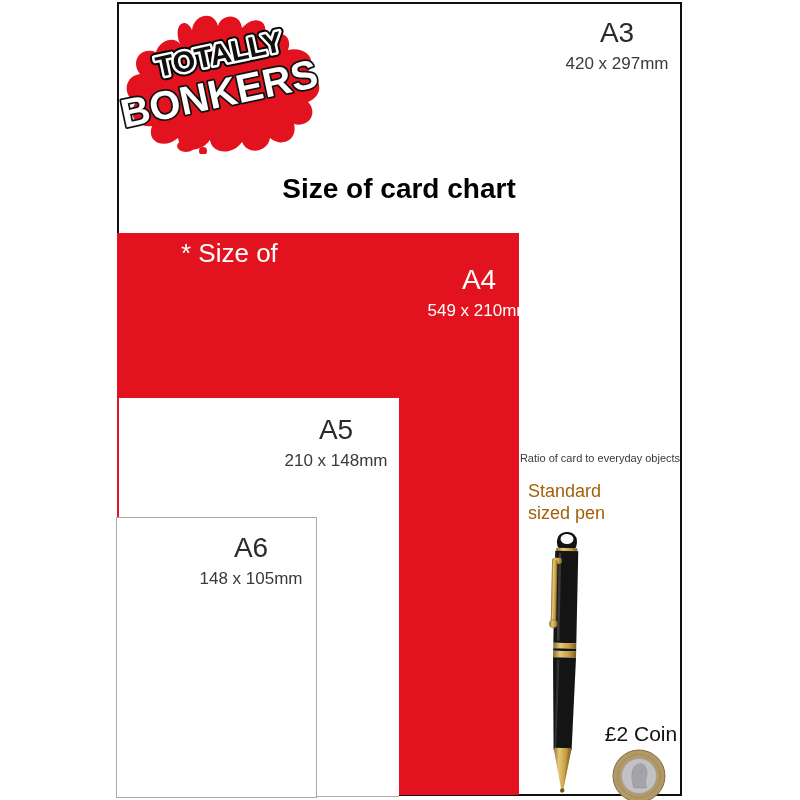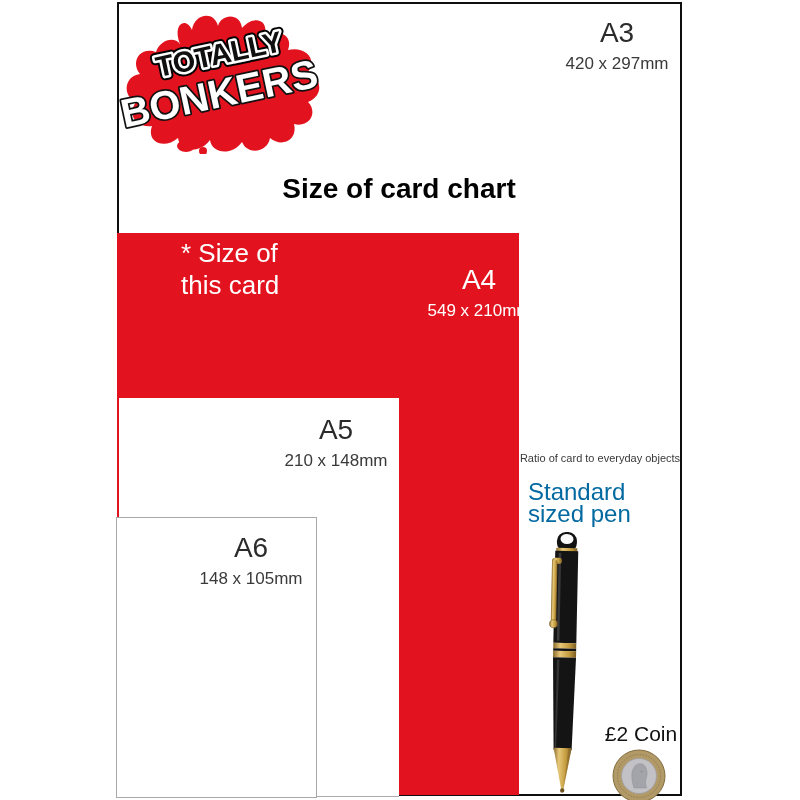--- a/index.html
+++ b/index.html
@@ -25,21 +25,21 @@
 
   .title{position:absolute;left:399px;top:173px;transform:translateX(-50%);
          font-size:28px;font-weight:700;color:#000000;white-space:nowrap;}
 
   .size-note{position:absolute;left:181px;top:237px;color:#ffffff;
              font-size:26px;line-height:32px;}
 
   .ratio-note{position:absolute;left:600px;top:452px;transform:translateX(-50%);
               font-size:11px;color:#3a3a3a;white-space:nowrap;}
 
-  .pen-label{position:absolute;left:528px;top:481px;font-size:24px;line-height:21.5px;color:#0369a1;}
+  .pen-label{position:absolute;left:528px;top:481px;font-size:18px;line-height:21.5px;color:#a16207;}
 
   .coin-label{position:absolute;left:641px;top:722px;transform:translateX(-50%);
               font-size:21px;color:#111;white-space:nowrap;}
 
   .logo-svg{position:absolute;left:118px;top:4px;}
   .pen-svg{position:absolute;left:535px;top:529px;}
   .coin-svg{position:absolute;left:610px;top:748px;}
 </style>
 </head>
 <body>
@@ -84,21 +84,20 @@
     <div class="big">A5</div>
     <div class="small">210 x 148mm</div>
   </div>
   <div class="card-label a6-label">
     <div class="big">A6</div>
     <div class="small">148 x 105mm</div>
   </div>
 
   <div class="size-note">
     <div>* Size of</div>
-    <div>this card</div>
   </div>
 
   <div class="ratio-note">Ratio of card to everyday objects</div>
 
   <div class="pen-label">
     <div>Standard</div>
     <div>sized pen</div>
   </div>
 
   <svg class="pen-svg" width="70" height="266" viewBox="0 0 70 266">

